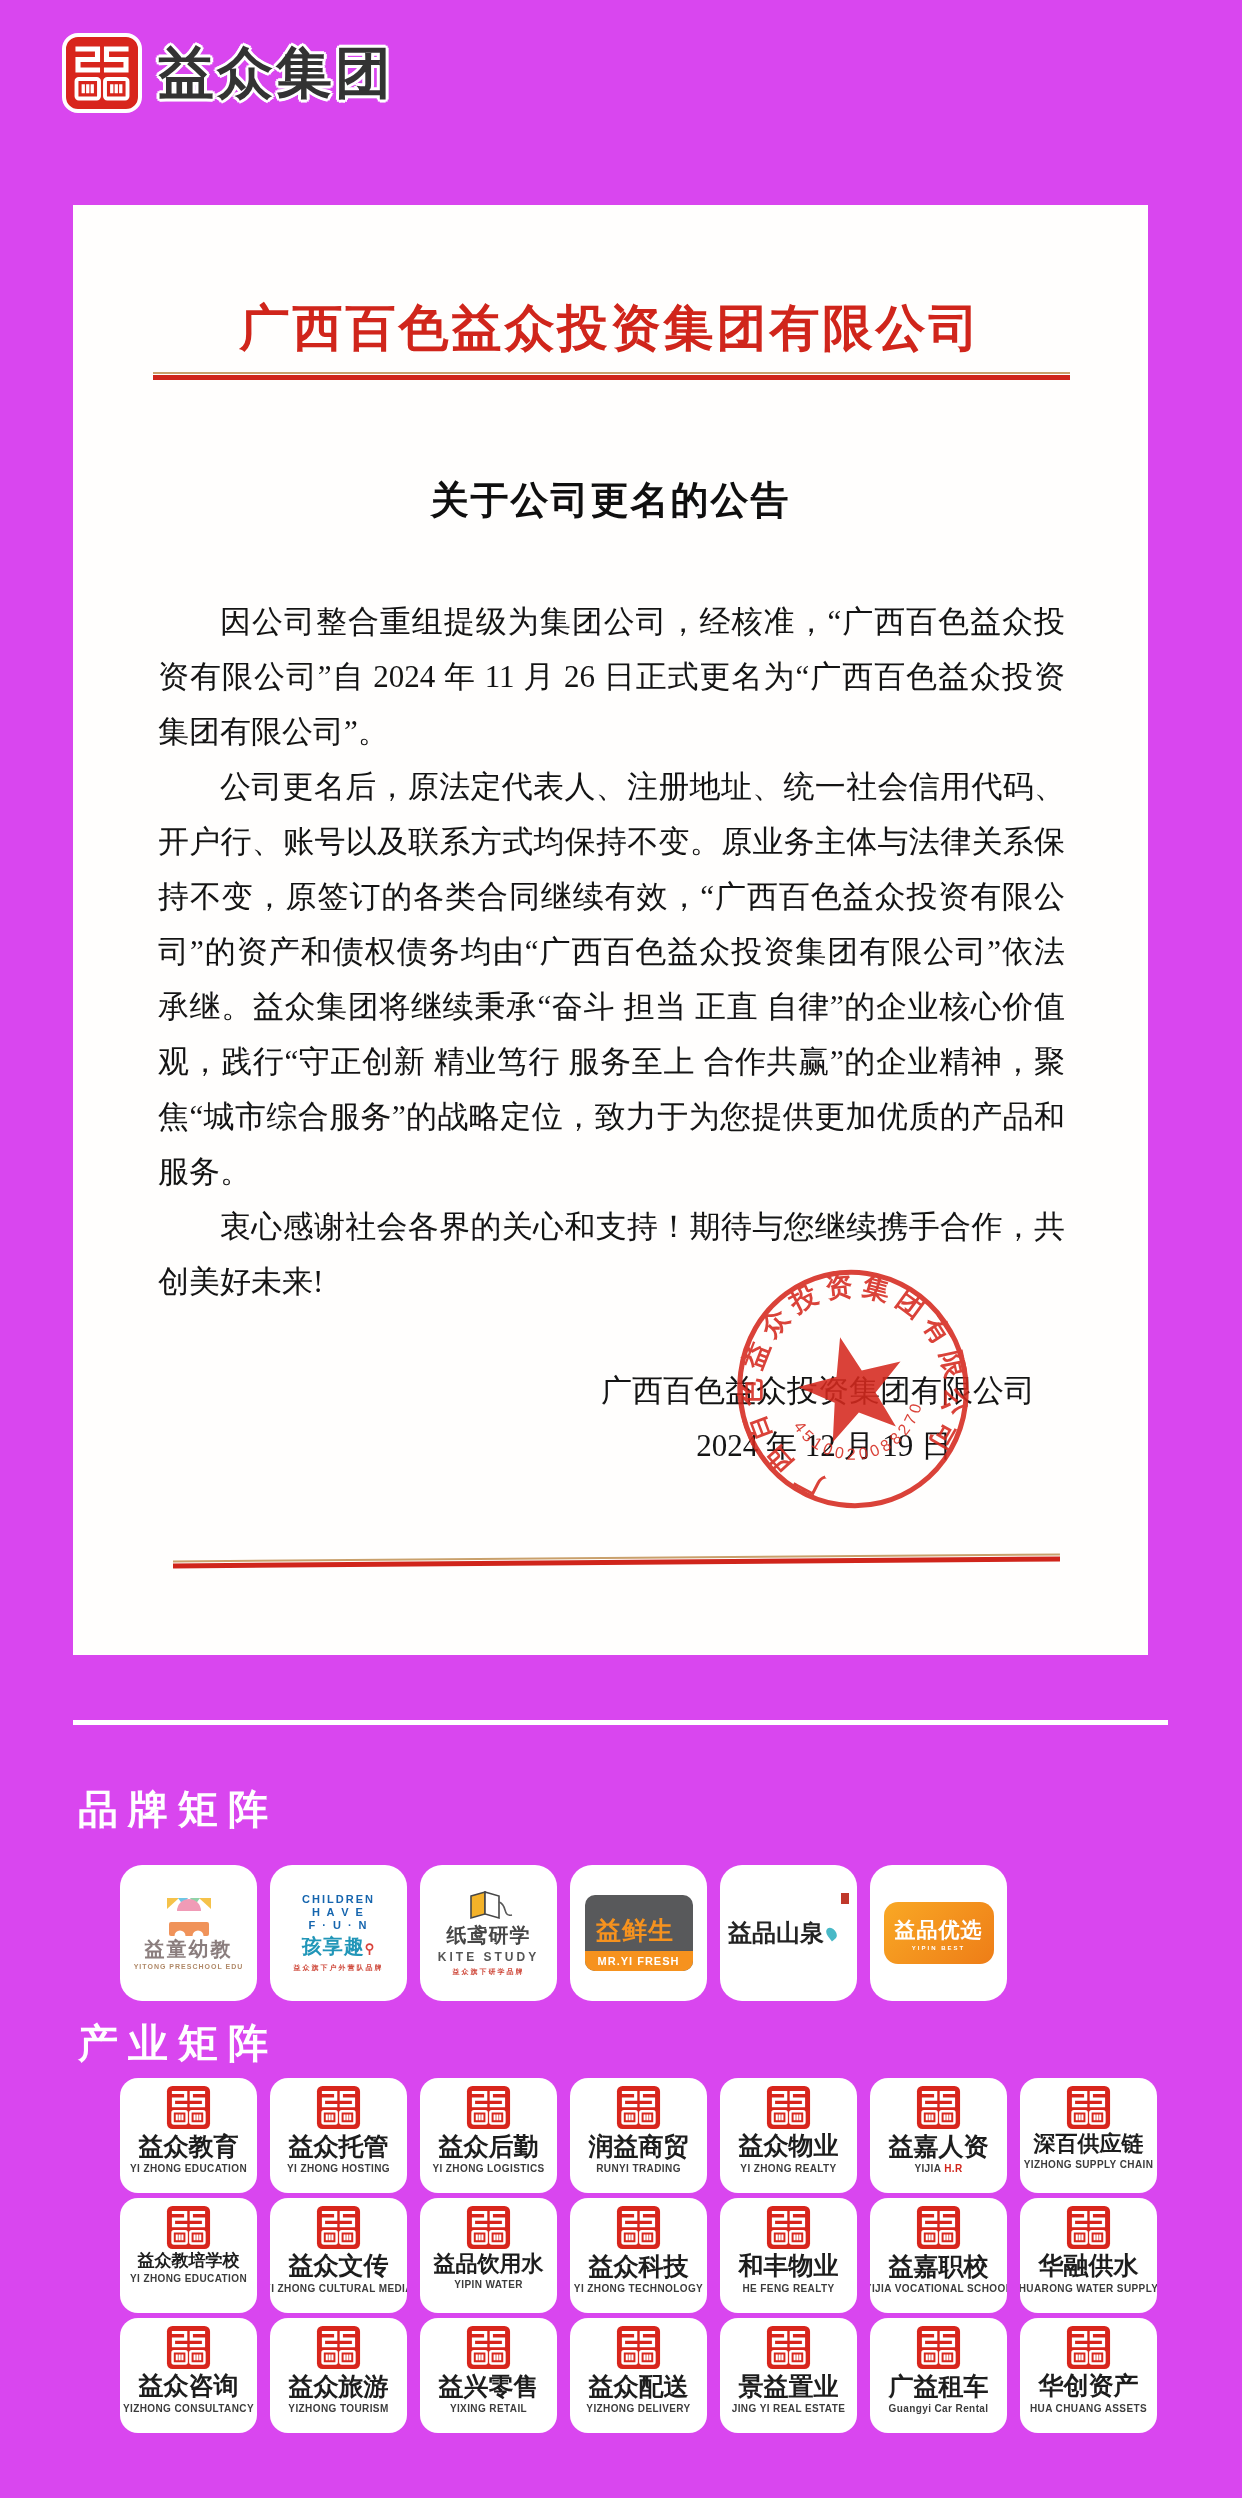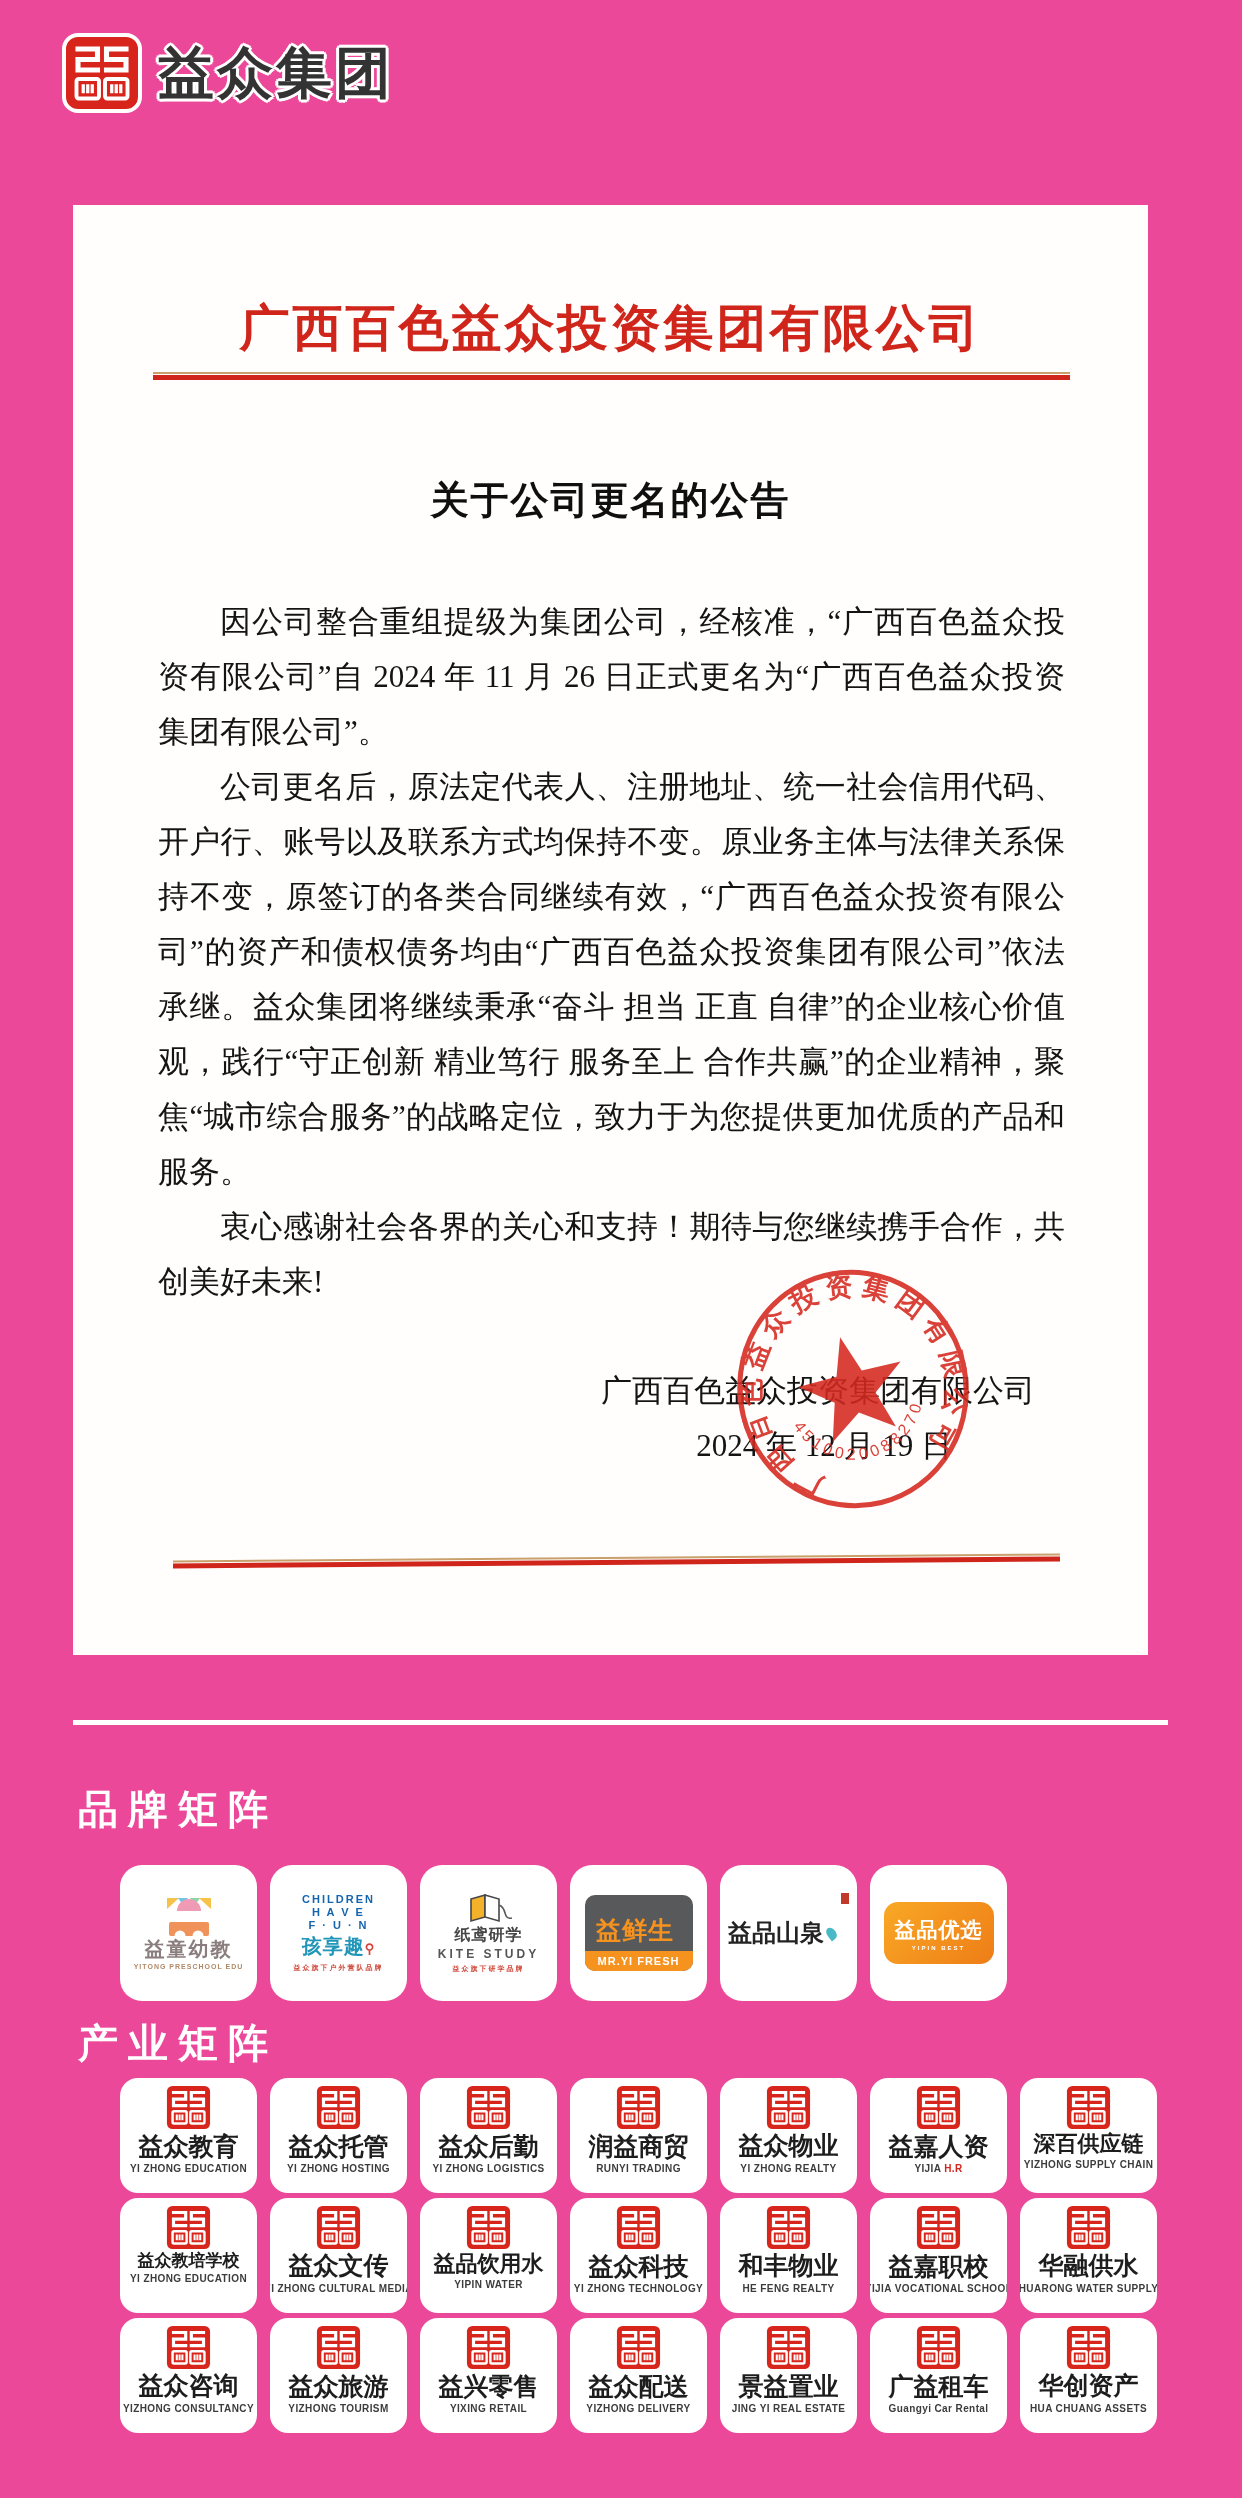--- a/index.html
+++ b/index.html
@@ -1,17 +1,17 @@
 <!DOCTYPE html>
 <html><head>
 <meta charset="utf-8">
 <style>
   html,body{margin:0;padding:0;}
   body{font-family:"Liberation Sans",sans-serif;background:#8d0f14;}
-  .page{position:relative;width:1242px;height:2498px;background:#ec4899;overflow:hidden;margin:0 auto;}
+  .page{position:relative;width:1242px;height:2498px;background:#d946ef;overflow:hidden;margin:0 auto;}
 
   
   .site-header{position:absolute;top:33px;left:62px;display:flex;align-items:center;gap:16px;}
   .logo-mark{width:72px;height:72px;border:4px solid #fff;border-radius:16px;display:block;background:#d8251c;}
   .logo-text{font-size:56px;font-weight:bold;color:#333;letter-spacing:3px;line-height:1;
     text-shadow:-3px 0 #fff,3px 0 #fff,0 -3px #fff,0 3px #fff,-2px -2px #fff,2px 2px #fff,-2px 2px #fff,2px -2px #fff;}
 
   
   .doc{position:absolute;left:73px;top:205px;width:1075px;height:1450px;background:#fffefd;}
   .doc-title{position:absolute;top:90px;left:0;width:100%;text-align:center;
@@ -40,21 +40,21 @@
   
   .brand-row{position:absolute;top:1865px;left:120px;display:flex;gap:13px;}
   .brand-tile{width:137px;height:136px;background:#fff;border-radius:22px;display:flex;flex-direction:column;
     align-items:center;justify-content:center;overflow:hidden;flex:0 0 auto;}
   .bt-name{font-size:20px;font-weight:bold;color:#8a7d7d;letter-spacing:2px;line-height:1.15;}
   .bt-en{font-size:7px;color:#b08968;letter-spacing:1px;font-weight:bold;margin-top:2px;}
   .bt-children .line{font-size:11px;font-weight:bold;color:#1565ae;letter-spacing:2px;line-height:1.2;}
   .bt-children .cn{font-size:20px;font-weight:bold;color:#2196b8;margin-top:1px;letter-spacing:1px;}
   .bt-children .cn .dot{color:#d9413a;font-size:13px;}
   .bt-tag{font-size:7px;color:#cf4a3c;letter-spacing:2px;margin-top:3px;font-weight:bold;}
-  .bt-kite .cn{font-size:16px;font-weight:bold;color:#474747;font-family:"Liberation Serif",serif;letter-spacing:1px;}
+  .bt-kite .cn{font-size:20px;font-weight:bold;color:#474747;font-family:"Liberation Serif",serif;letter-spacing:1px;}
   .bt-kite .en{font-size:12px;color:#555;letter-spacing:3px;font-weight:bold;margin-top:1px;}
   .bt-fresh-box{width:108px;height:76px;background:#58595b;border-radius:10px;display:flex;flex-direction:column;
     align-items:center;justify-content:flex-end;overflow:hidden;}
   .bt-fresh-cn{font-size:25px;font-weight:bold;color:#f6921e;letter-spacing:1px;margin:6px 7px 4px 0;}
   .bt-fresh-band{width:100%;height:20px;background:#f6921e;color:#fff;font-size:11px;font-weight:bold;
     letter-spacing:1px;display:flex;align-items:center;justify-content:center;}
   .bt-spring{flex-direction:row;gap:2px;}
   .bt-spring .cn{font-size:24px;font-weight:bold;color:#232323;font-family:"Liberation Serif",serif;}
   .bt-spring .drop{display:inline-block;width:9px;height:13px;background:#49b9c7;border-radius:50% 50% 50% 0;transform:rotate(-38deg);margin:0 1px;}
   .bt-spring .mini-seal{display:inline-block;width:8px;height:11px;background:#c0392b;margin-left:2px;align-self:flex-start;margin-top:28px;}

